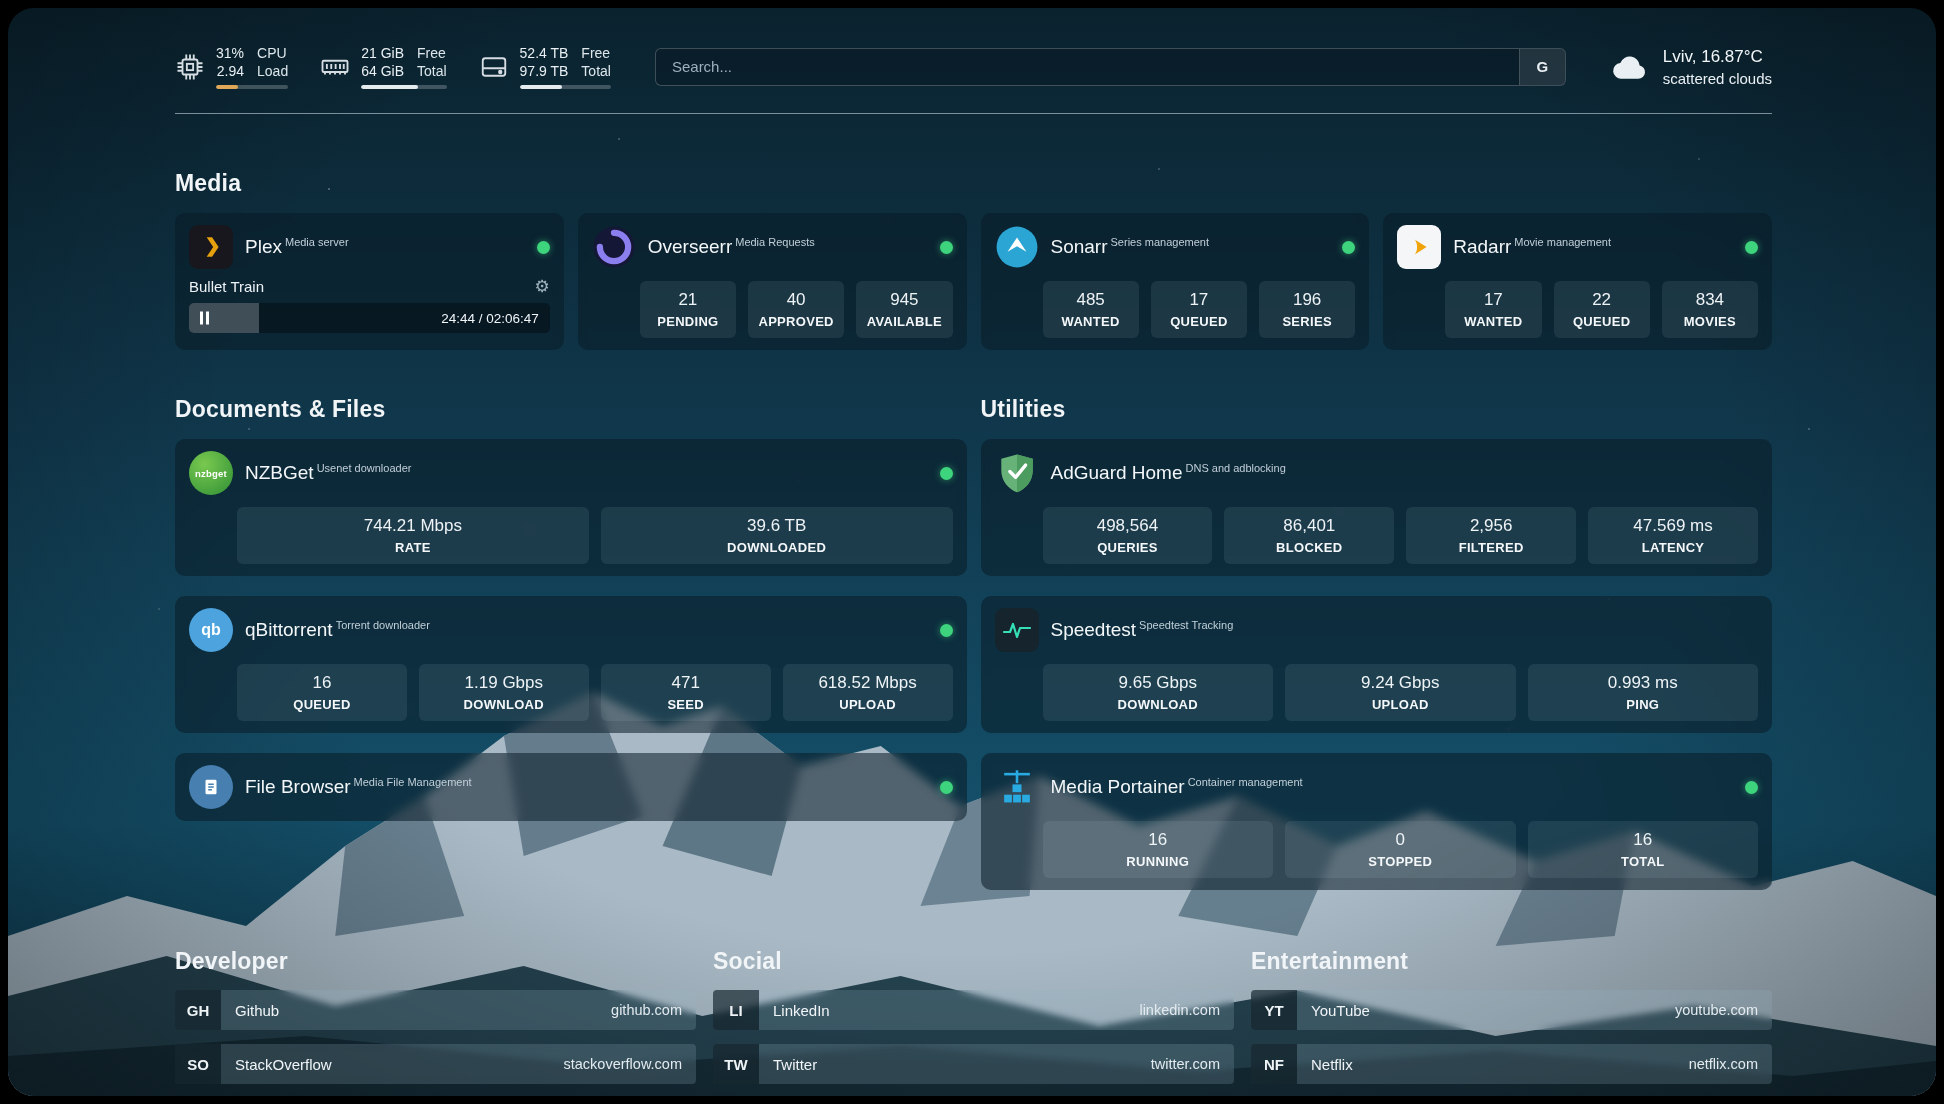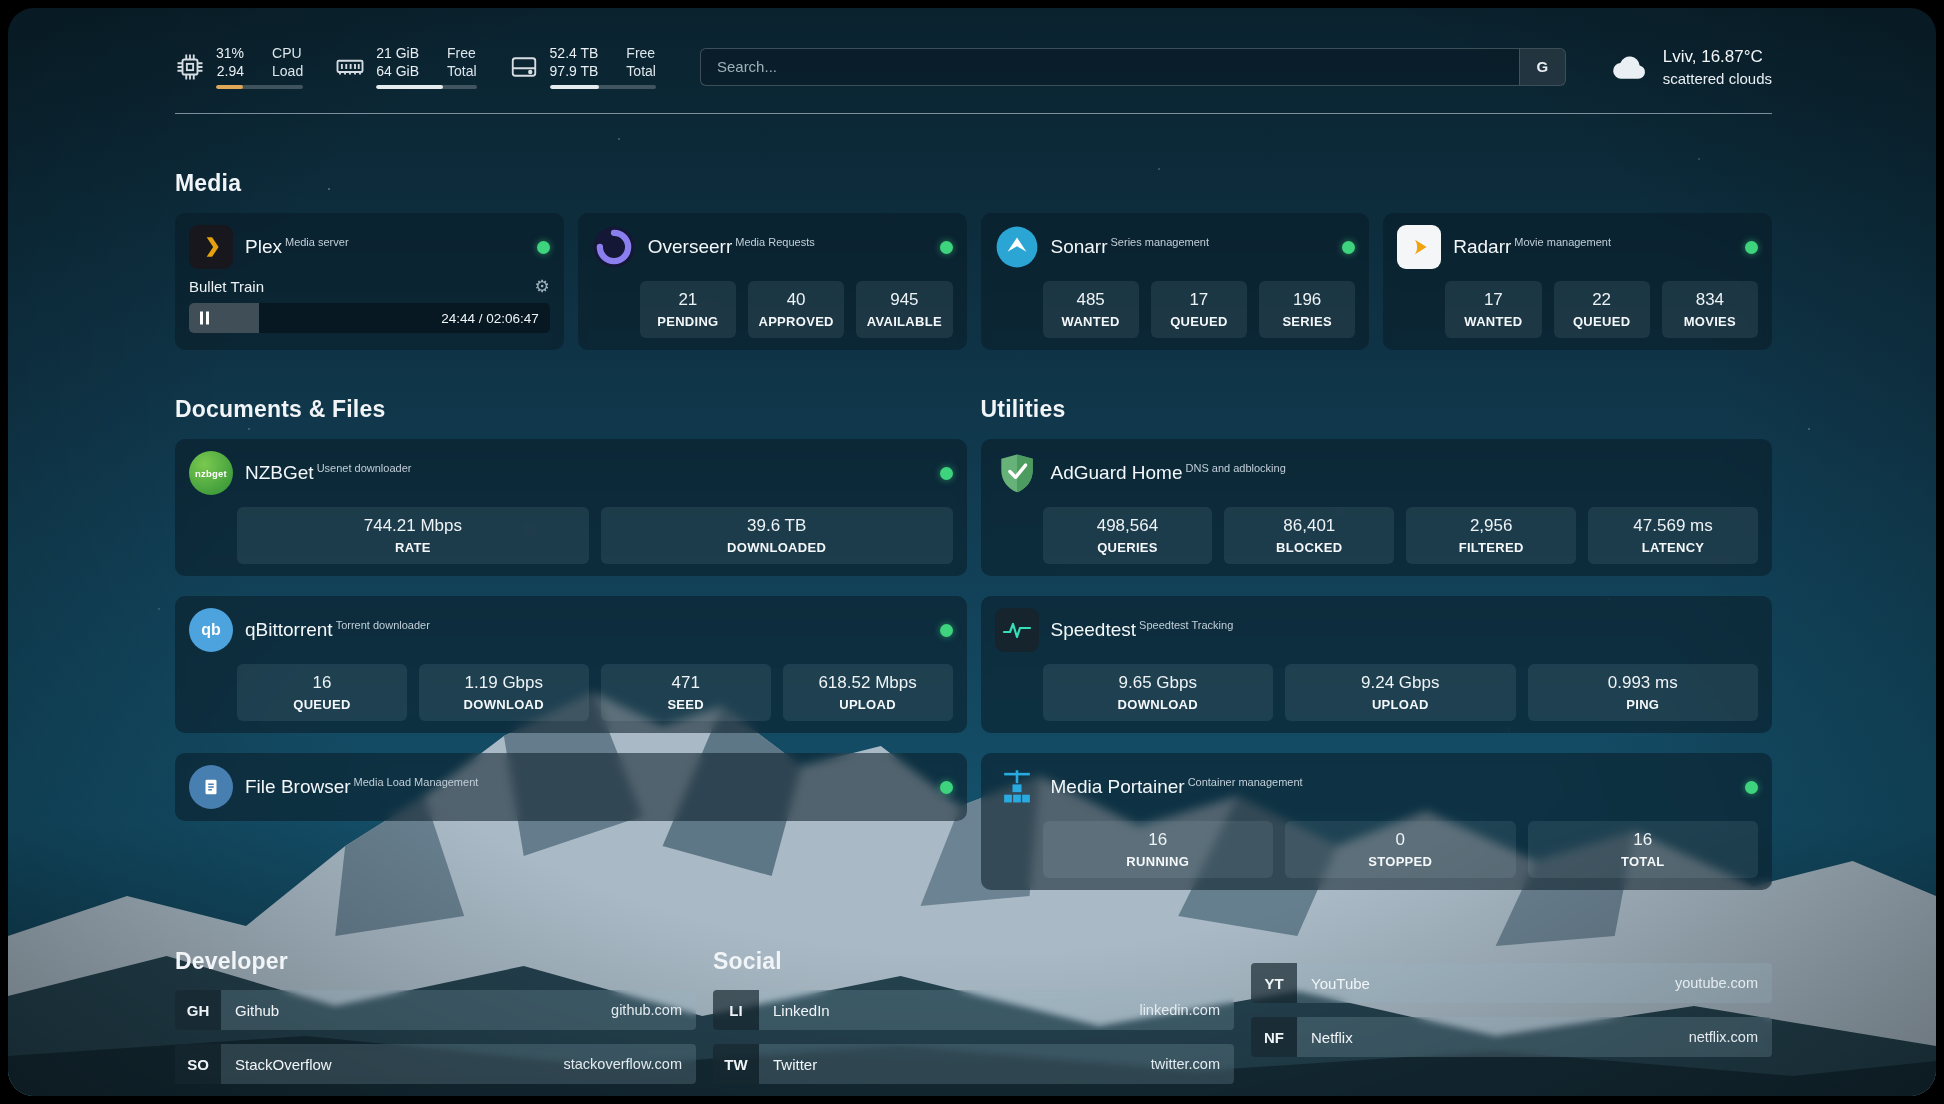--- a/index.html
+++ b/index.html
@@ -22,21 +22,21 @@
       1500px 720px 0 rgba(255,255,255,.25), 1800px 420px 0 rgba(255,255,255,.3),
       150px 600px 0 rgba(255,255,255,.2), 700px 300px 0 rgba(255,255,255,.25); }
 
   .content { position:relative; height:100%; padding:0 164px 0 167px; z-index:2; }
 
   
   .topbar { display:flex; align-items:center; padding-top:36px; }
   .sysstats { display:flex; gap:32px; align-items:center; }
   .sysstat { display:flex; gap:11px; align-items:center; }
   .sysstat-body { display:flex; flex-direction:column; }
-  .sysstat-rows { display:flex; gap:28px; font-size:14px; color:#e9eff3; line-height:1.3; }
+  .sysstat-rows { display:flex; gap:13px; font-size:14px; color:#e9eff3; line-height:1.3; }
   .sysstat-vals { display:flex; flex-direction:column; align-items:flex-end; }
   .sysstat-labs { display:flex; flex-direction:column; color:#dde6eb; }
   .sysbar { margin-top:5px; height:4px; border-radius:2px; background:rgba(255,255,255,0.22); overflow:hidden; width:100%; }
   .sysbar-fill { height:100%; background:#e6ebee; border-radius:2px; }
   .sysbar-fill.cpu { background:#dfa757; }
 
   .searchbar { flex:1; margin:0 44px; height:38px; display:flex; align-items:stretch;
     background:rgba(10,26,36,0.55); border:1px solid rgba(255,255,255,0.22); border-radius:6px; overflow:hidden; }
   .search-input { flex:1; background:transparent; border:none; outline:none; color:#eef3f6; font-size:15px; padding:0 16px; font-family:inherit; }
   .search-input::placeholder { color:#9db0bb; }
@@ -395,21 +395,21 @@
           <div class="card">
             <div class="card-head">
               <div class="icon-circle icon-fb">
                 <svg width="22" height="22" viewBox="0 0 24 24">
                   <rect x="6" y="4" width="12" height="16" rx="1.5" fill="#ffffff"></rect>
                   <path d="M9 9h6M9 12h6M9 15h4" stroke="#467fb0" stroke-width="1.6"></path>
                 </svg>
               </div>
               <div class="app-names">
                 <span class="app-name">File Browser</span>
-                <span class="app-sub">Media Load Management</span>
+                <span class="app-sub">Media File Management</span>
               </div>
               <div class="status-dot"></div>
             </div>
           </div>
 
         </div>
       </div>
 
       <div>
         <div class="section-title">Utilities</div>
@@ -544,20 +544,21 @@
           </div>
           <div class="bm-row">
             <div class="bm-badge">TW</div>
             <span class="bm-name">Twitter</span>
             <span class="bm-url">twitter.com</span>
           </div>
         </div>
       </div>
 
       <div>
+        <div class="section-title">Entertainment</div>
         <div class="bm-list">
           <div class="bm-row">
             <div class="bm-badge">YT</div>
             <span class="bm-name">YouTube</span>
             <span class="bm-url">youtube.com</span>
           </div>
           <div class="bm-row">
             <div class="bm-badge">NF</div>
             <span class="bm-name">Netflix</span>
             <span class="bm-url">netflix.com</span>

